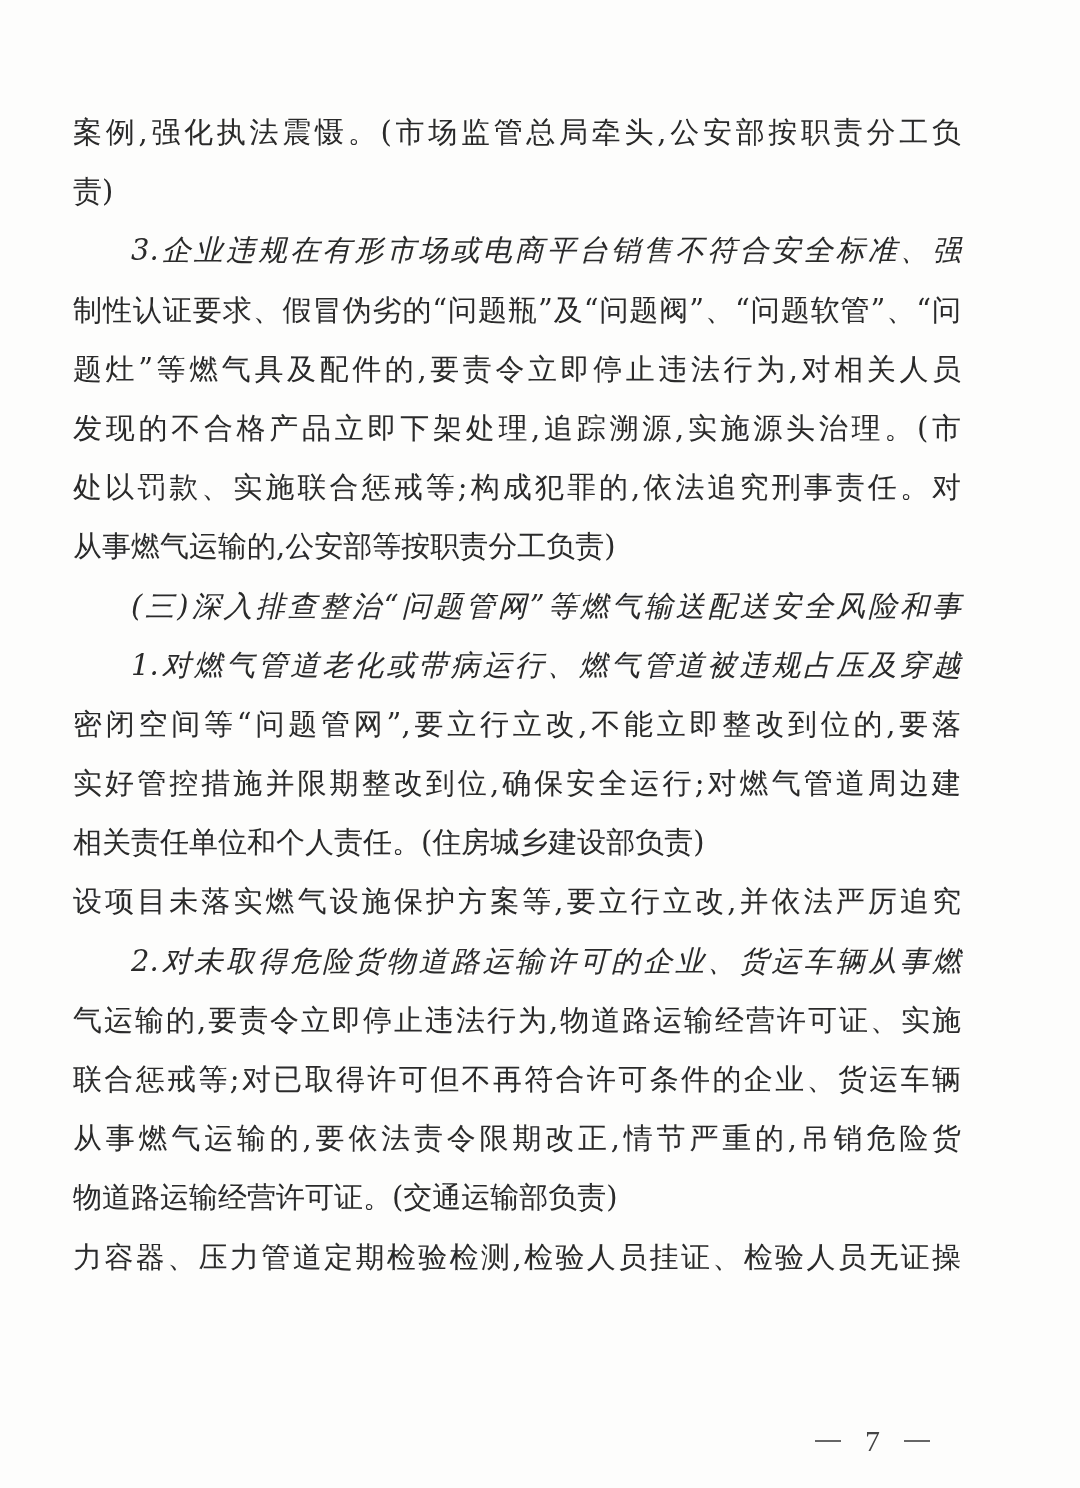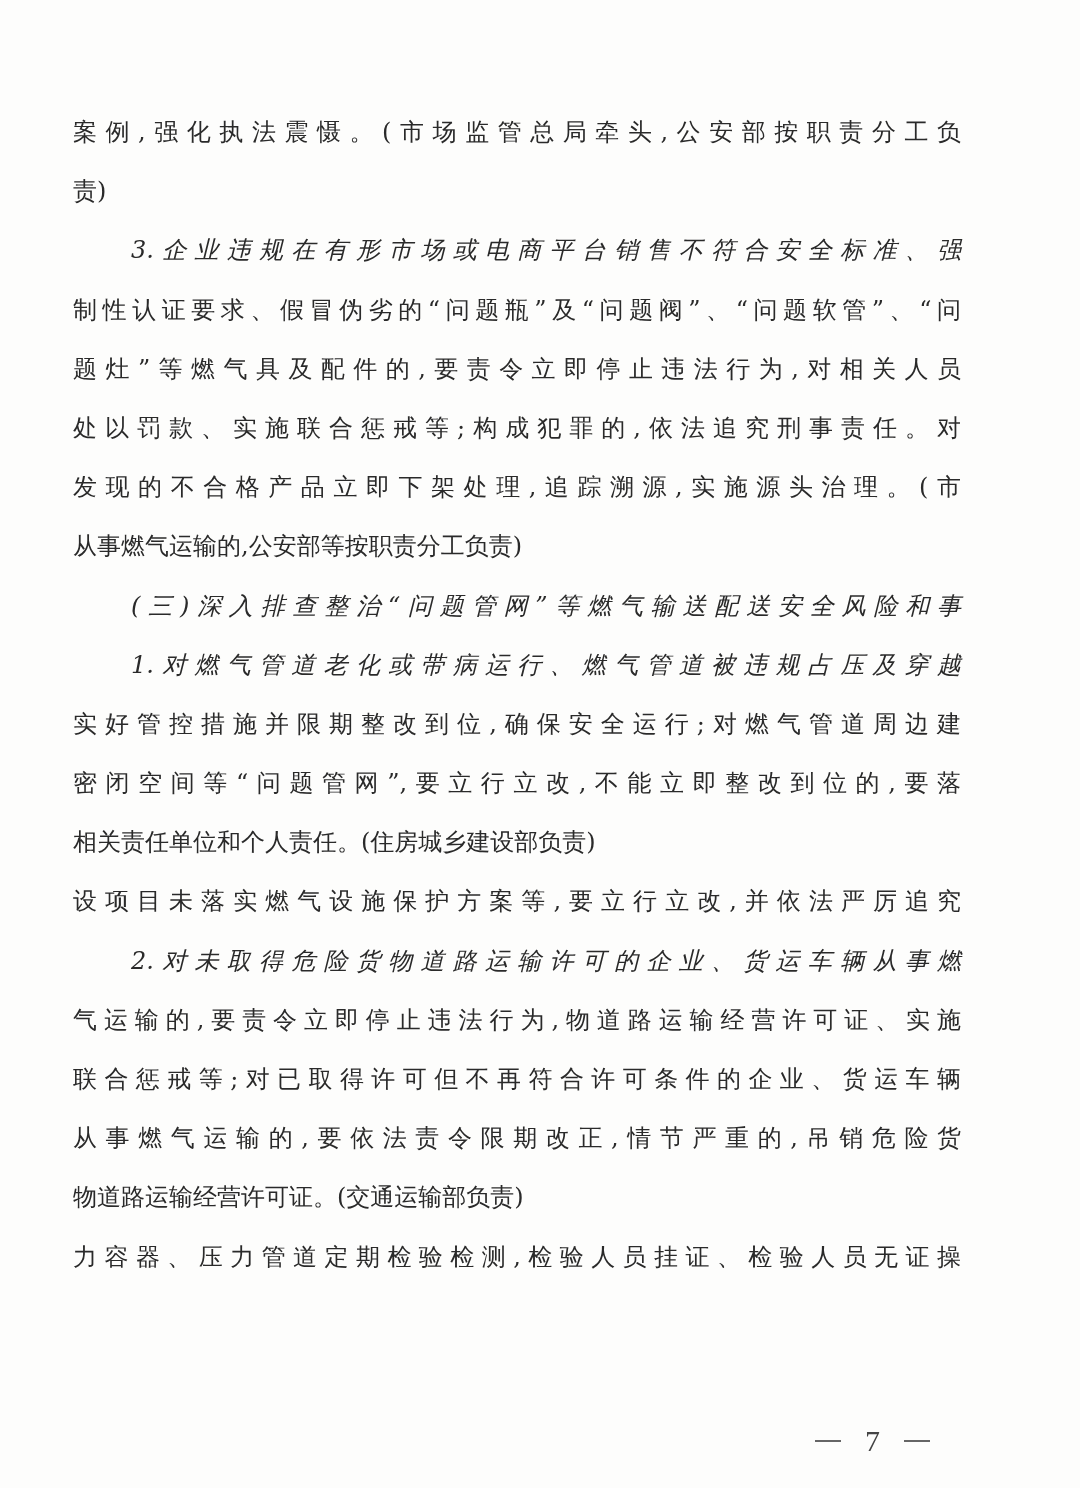--- a/index.html
+++ b/index.html
@@ -13,21 +13,21 @@
   }
   .page {
     position: absolute;
     left: 73px;
     top: 103px;
     width: 888px;
   }
   .line {
     height: 59.2px;
     line-height: 59.2px;
-    font-size: 24px;
+    font-size: 29px;
     white-space: nowrap;
     text-align: justify;
     text-align-last: justify;
     letter-spacing: 0;
     overflow: visible;
   }
   .line.last { text-align-last: left; }
   .line.indent { padding-left: 58px; font-style: italic; }
   .page-number {
     position: absolute;
@@ -50,33 +50,33 @@
 
   <div class="paragraph">
     <div class="line">案例,强化执法震慑。(市场监管总局牵头,公安部按职责分工负</div>
     <div class="line last">责)</div>
   </div>
 
   <div class="paragraph">
     <div class="line indent">3.企业违规在有形市场或电商平台销售不符合安全标准、强</div>
     <div class="line">制性认证要求、假冒伪劣的“问题瓶”及“问题阀”、“问题软管”、“问</div>
     <div class="line">题灶”等燃气具及配件的,要责令立即停止违法行为,对相关人员</div>
+    <div class="line">发现的不合格产品立即下架处理,追踪溯源,实施源头治理。(市</div>
     <div class="line">处以罚款、实施联合惩戒等;构成犯罪的,依法追究刑事责任。对</div>
-    <div class="line">发现的不合格产品立即下架处理,追踪溯源,实施源头治理。(市</div>
     <div class="line last">从事燃气运输的,公安部等按职责分工负责)</div>
   </div>
 
   <div class="paragraph">
     <div class="line indent">(三)深入排查整治“问题管网”等燃气输送配送安全风险和事</div>
   </div>
 
   <div class="paragraph">
     <div class="line indent">1.对燃气管道老化或带病运行、燃气管道被违规占压及穿越</div>
+    <div class="line">密闭空间等“问题管网”,要立行立改,不能立即整改到位的,要落</div>
     <div class="line">实好管控措施并限期整改到位,确保安全运行;对燃气管道周边建</div>
-    <div class="line">密闭空间等“问题管网”,要立行立改,不能立即整改到位的,要落</div>
     <div class="line last">相关责任单位和个人责任。(住房城乡建设部负责)</div>
     <div class="line">设项目未落实燃气设施保护方案等,要立行立改,并依法严厉追究</div>
   </div>
 
   <div class="paragraph">
     <div class="line indent">2.对未取得危险货物道路运输许可的企业、货运车辆从事燃</div>
     <div class="line">气运输的,要责令立即停止违法行为,物道路运输经营许可证、实施</div>
     <div class="line">联合惩戒等;对已取得许可但不再符合许可条件的企业、货运车辆</div>
     <div class="line">从事燃气运输的,要依法责令限期改正,情节严重的,吊销危险货</div>
     <div class="line last">物道路运输经营许可证。(交通运输部负责)</div>

